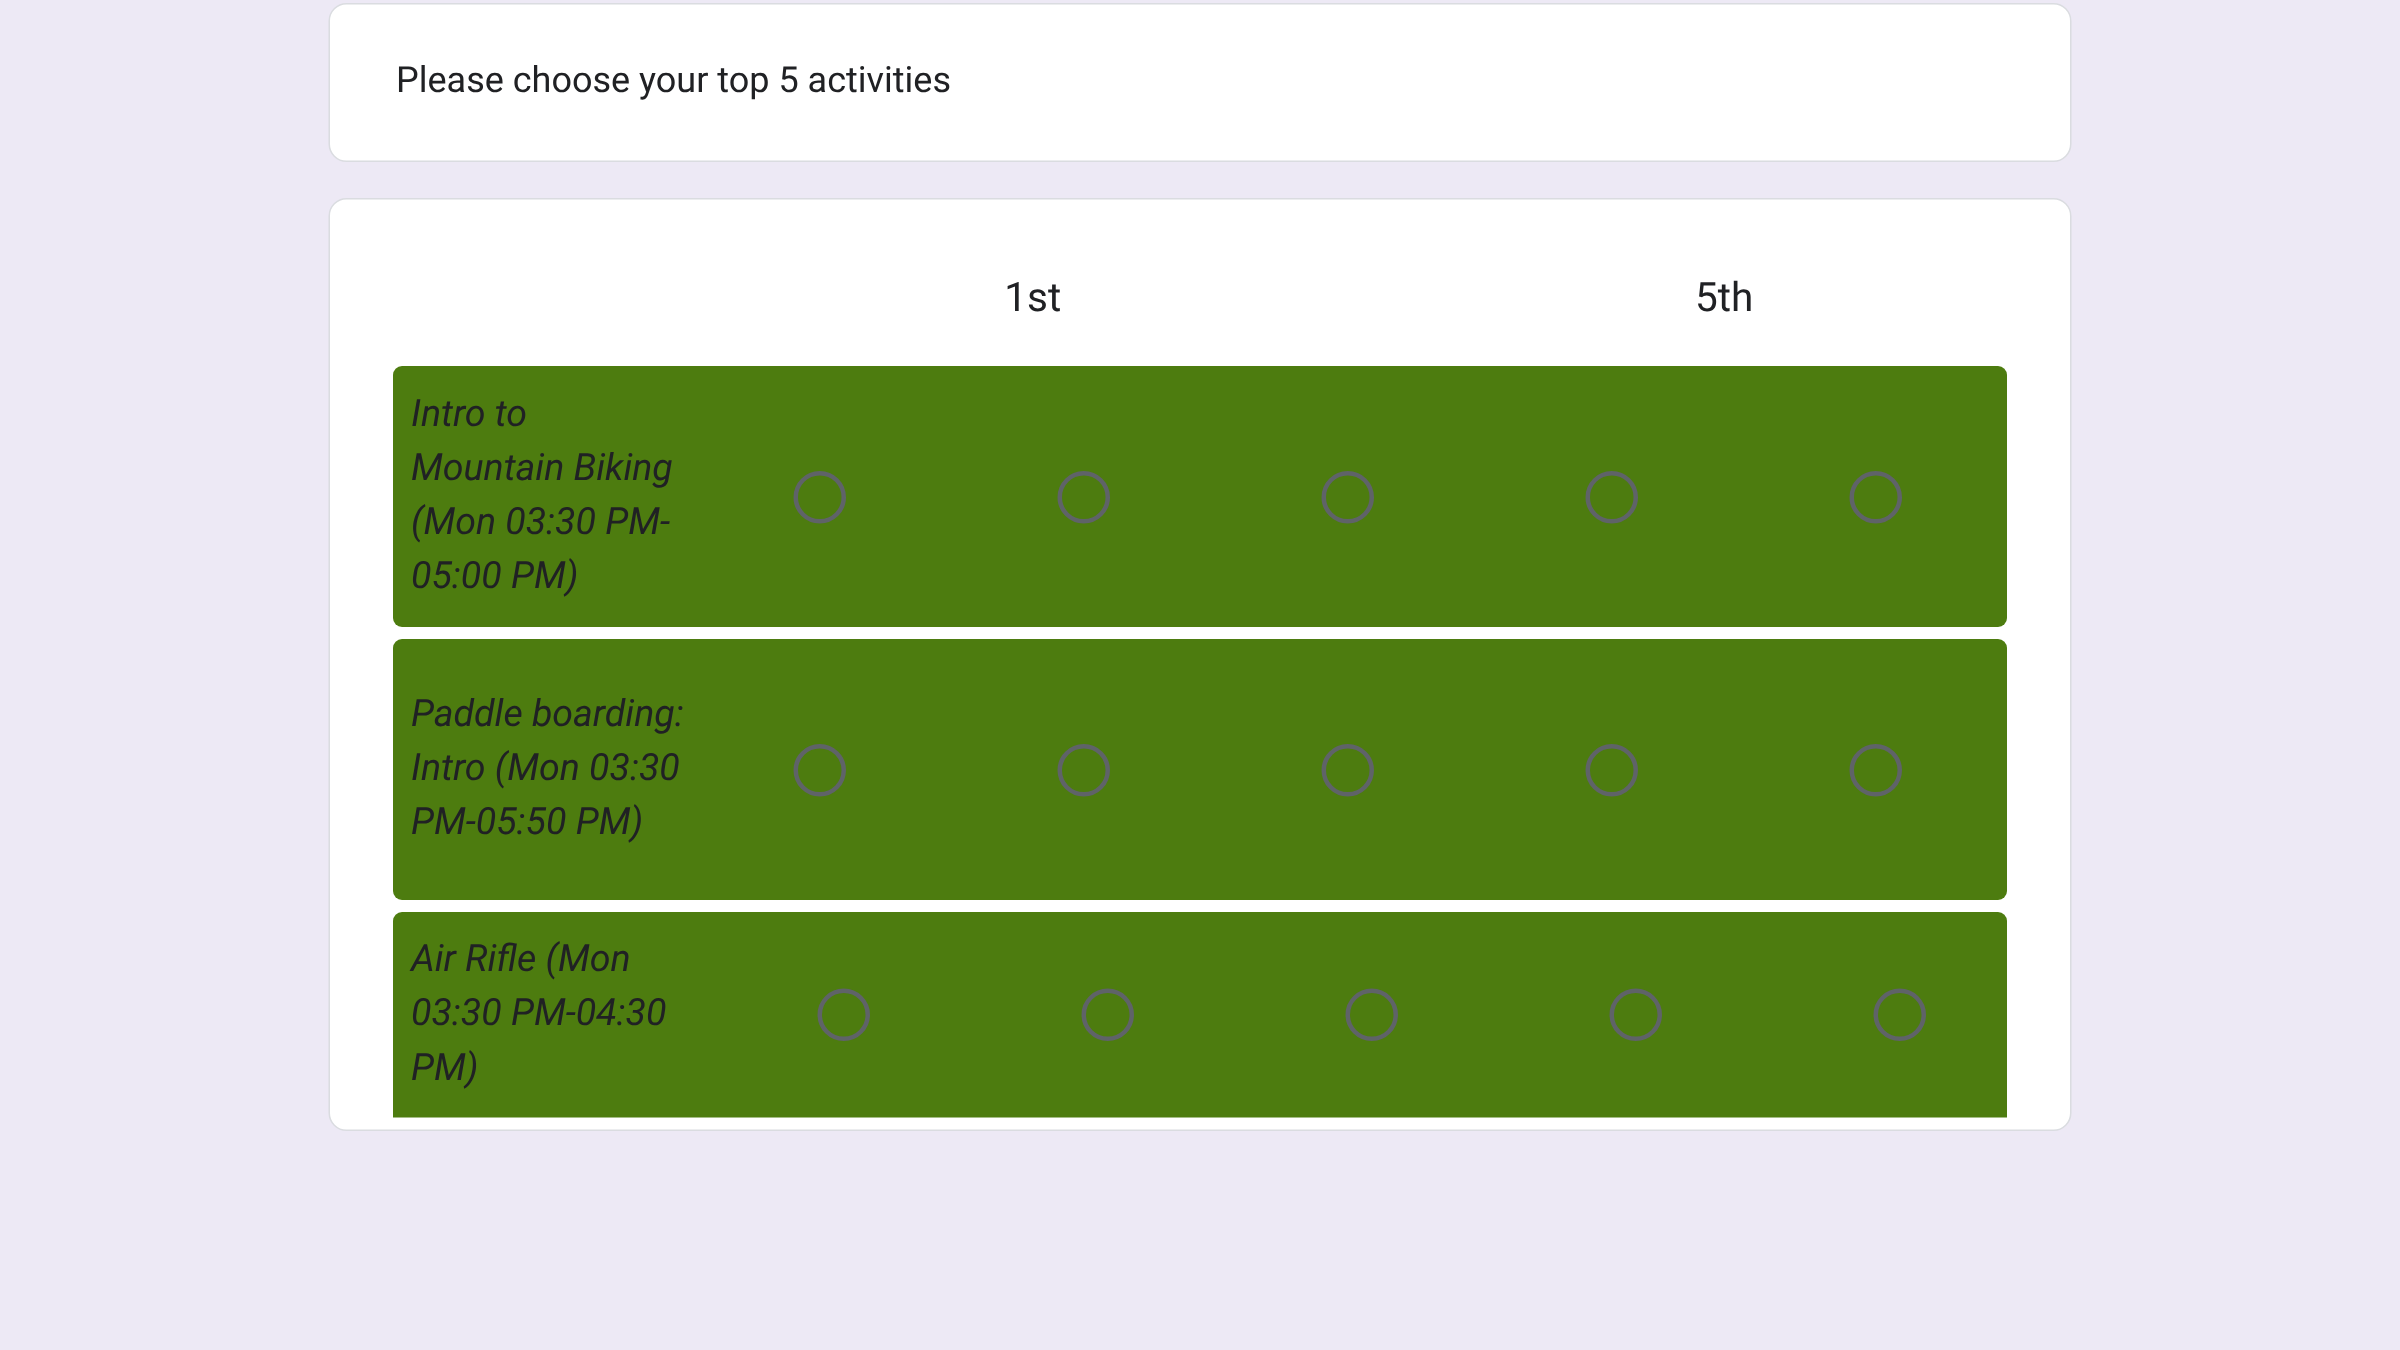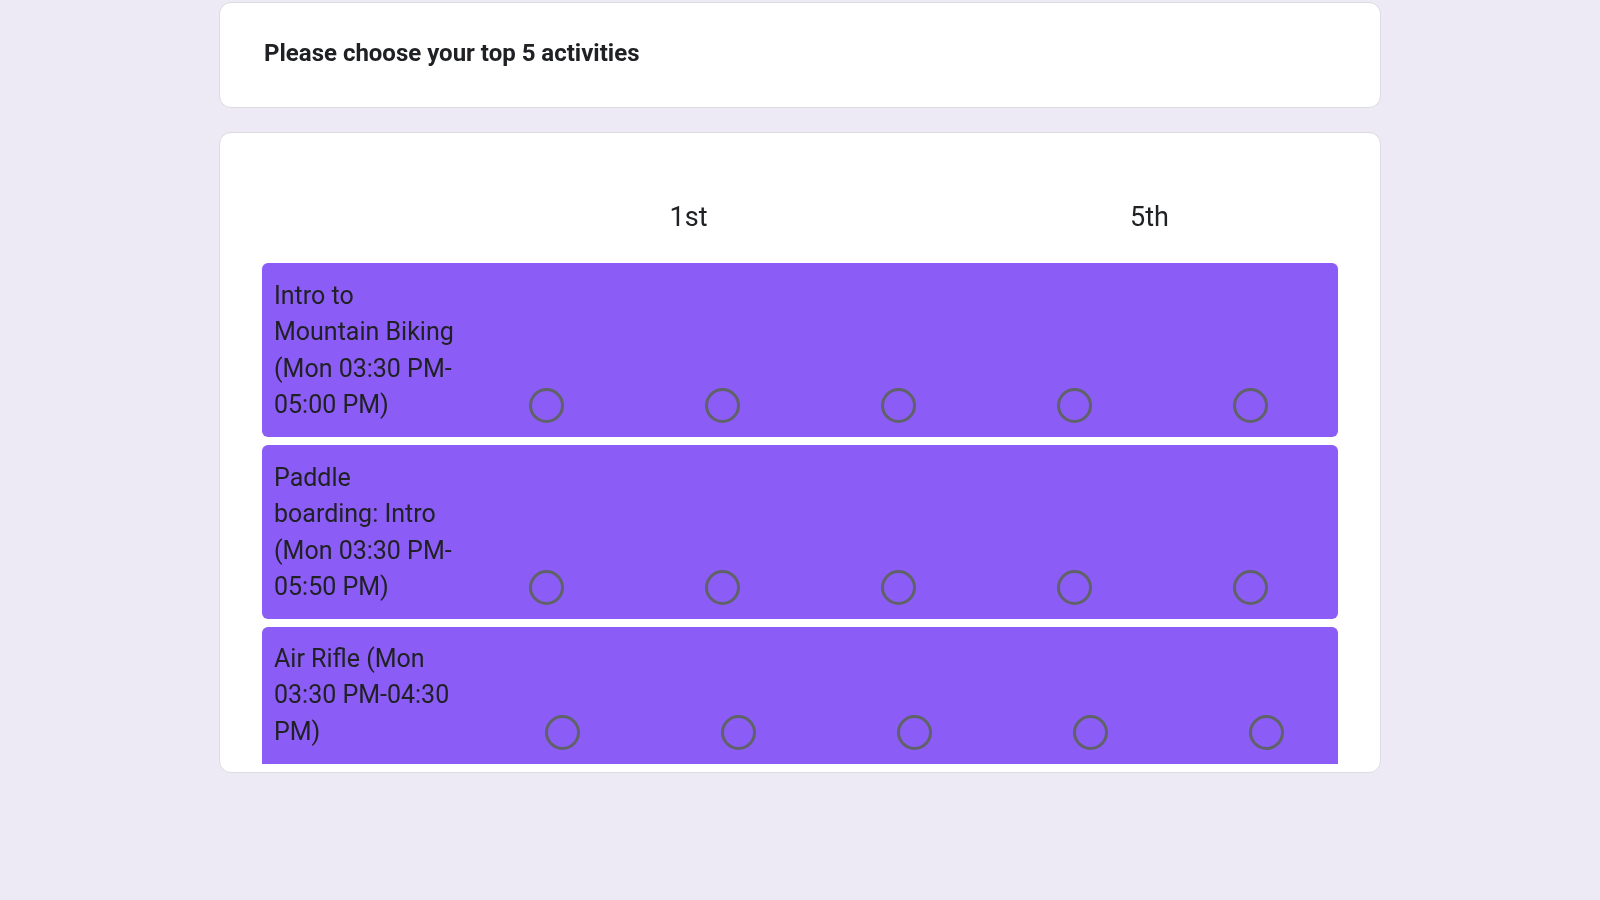--- a/index.html
+++ b/index.html
@@ -27,25 +27,25 @@
   }
   .header-title {
     font-size: 37px;
     font-weight: 500;
     letter-spacing: -0.5px;
     color: #202124;
     margin-bottom: 8px;
   }
   .header-desc {
     font-size: 24px;
-    font-weight: 700;
+    font-weight: 400;
     color: #202124;
   }
   .grid-card {
-    padding-top: 68px;
+    padding-top: 49px;
     overflow: hidden;
   }
   .grid-header {
     display: flex;
     padding-bottom: 30px;
   }
   .label-col {
     width: 238px;
     flex: 0 0 238px;
     padding-left: 54px;
@@ -57,27 +57,28 @@
     font-size: 27px;
     font-weight: 400;
     color: #202124;
   }
   .grid-rows {
     padding-left: 42px;
     padding-right: 42px;
   }
   .grid-row {
     display: flex;
-    align-items: flex-end;
-    background: #8b5cf6;
+    align-items: center;
+    background: #4d7c0f;
     border-radius: 6px;
     margin-bottom: 8px;
     min-height: 174px;
     padding-top: 14px;
     padding-bottom: 14px;
+    font-style: italic;
   }
   .grid-row .label-col {
     width: 196px;
     flex: 0 0 196px;
     padding-left: 12px;
     padding-right: 0;
     font-size: 25px;
     line-height: 1.45;
     color: #202124;
   }

